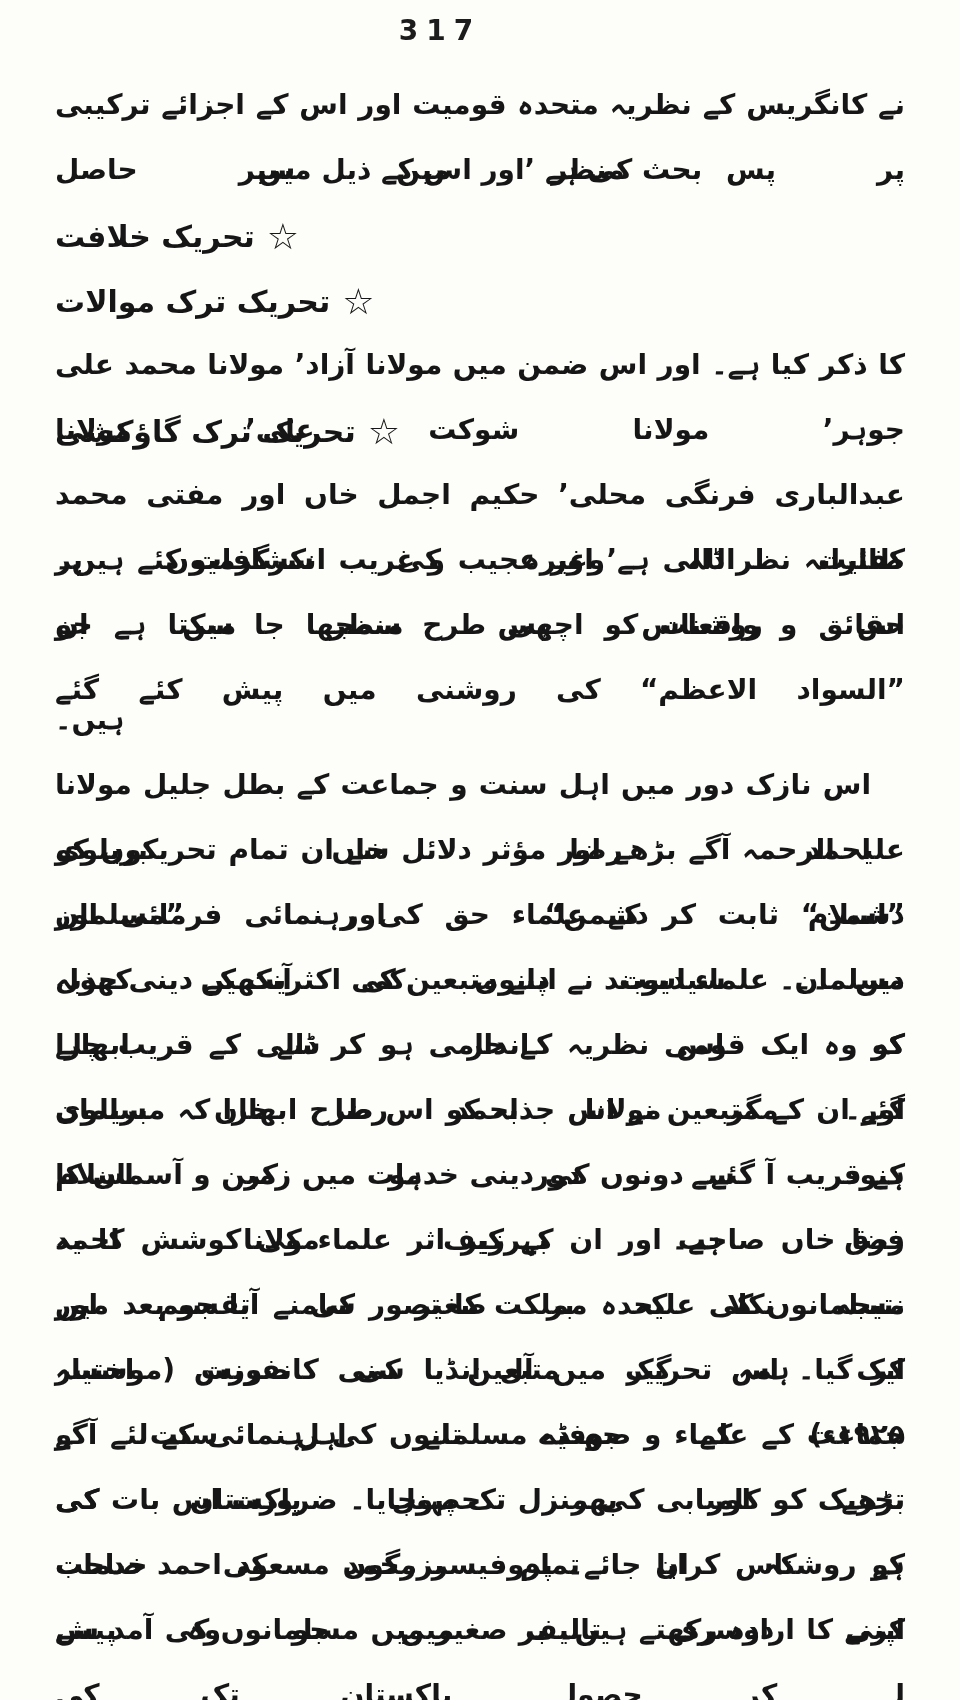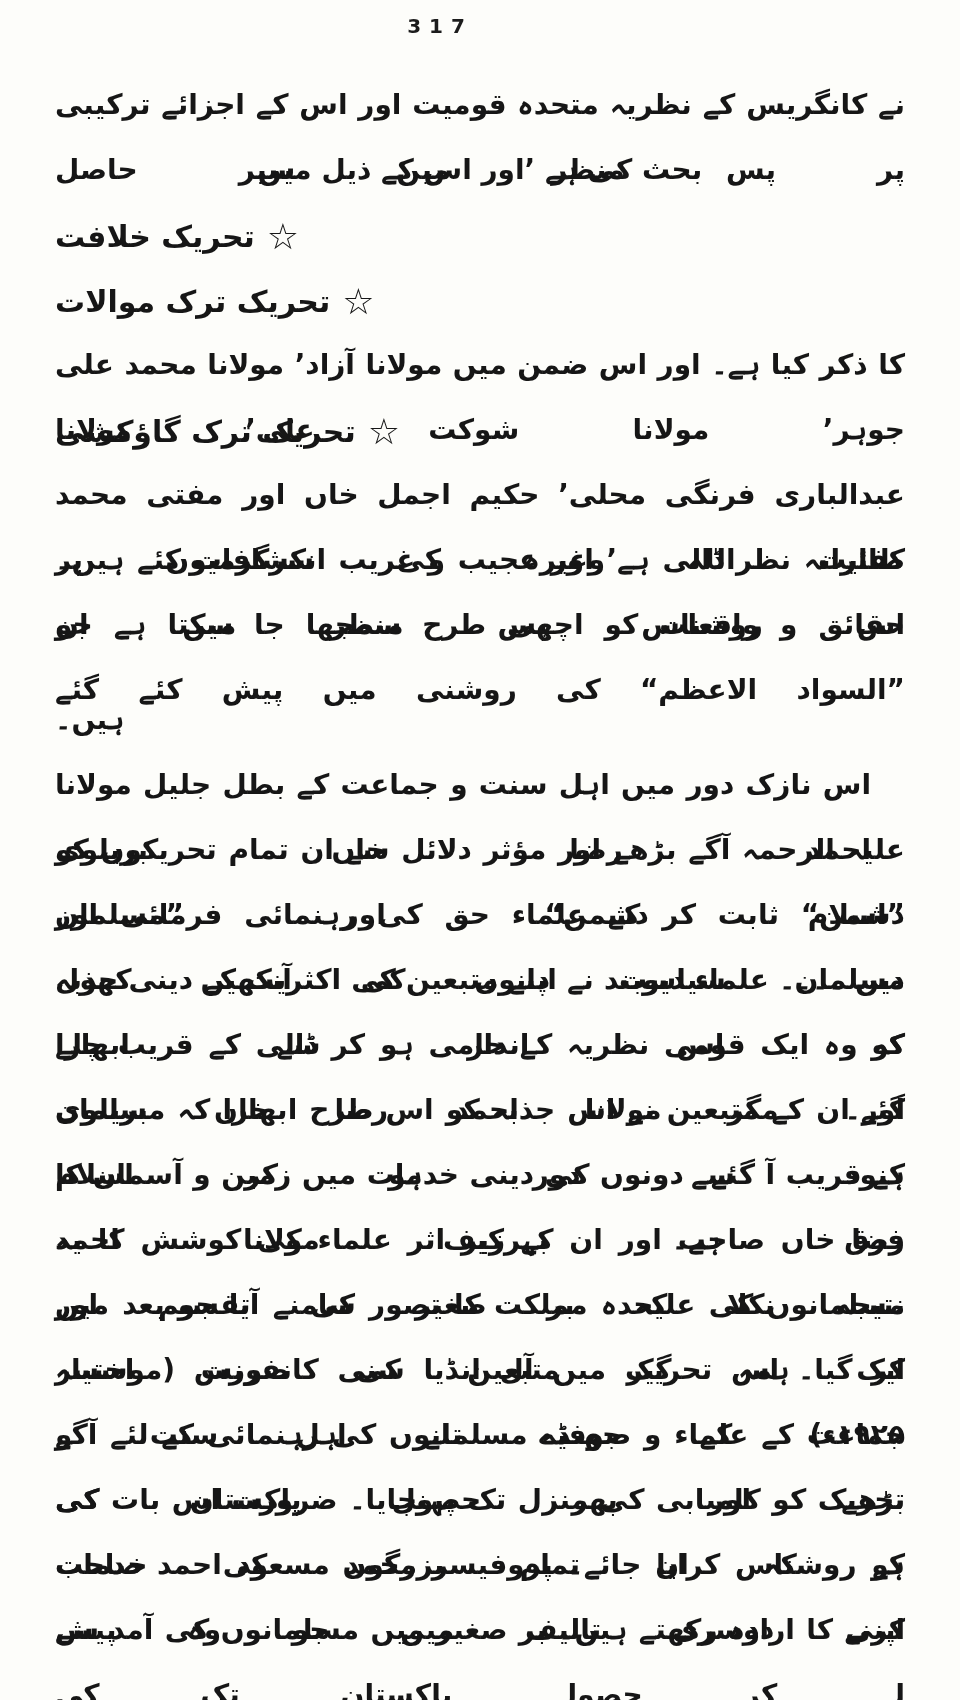--- a/index.html
+++ b/index.html
@@ -15,21 +15,21 @@
     overflow: hidden;
     font-family: "DejaVu Sans", sans-serif;
     color: #131313;
   }
   .page-number {
     position: absolute;
     top: 14px;
     left: 0;
     width: 880px;          
     text-align: center;
-    font-size: 20px;
+    font-size: 28px;
     font-weight: bold;
     letter-spacing: 8px;
     color: #1c1c1c;
     font-family: "DejaVu Sans", sans-serif;
   }
   .text-block {
     position: absolute;
     top: 72px;
     right: 55px;
     left: 55px;

